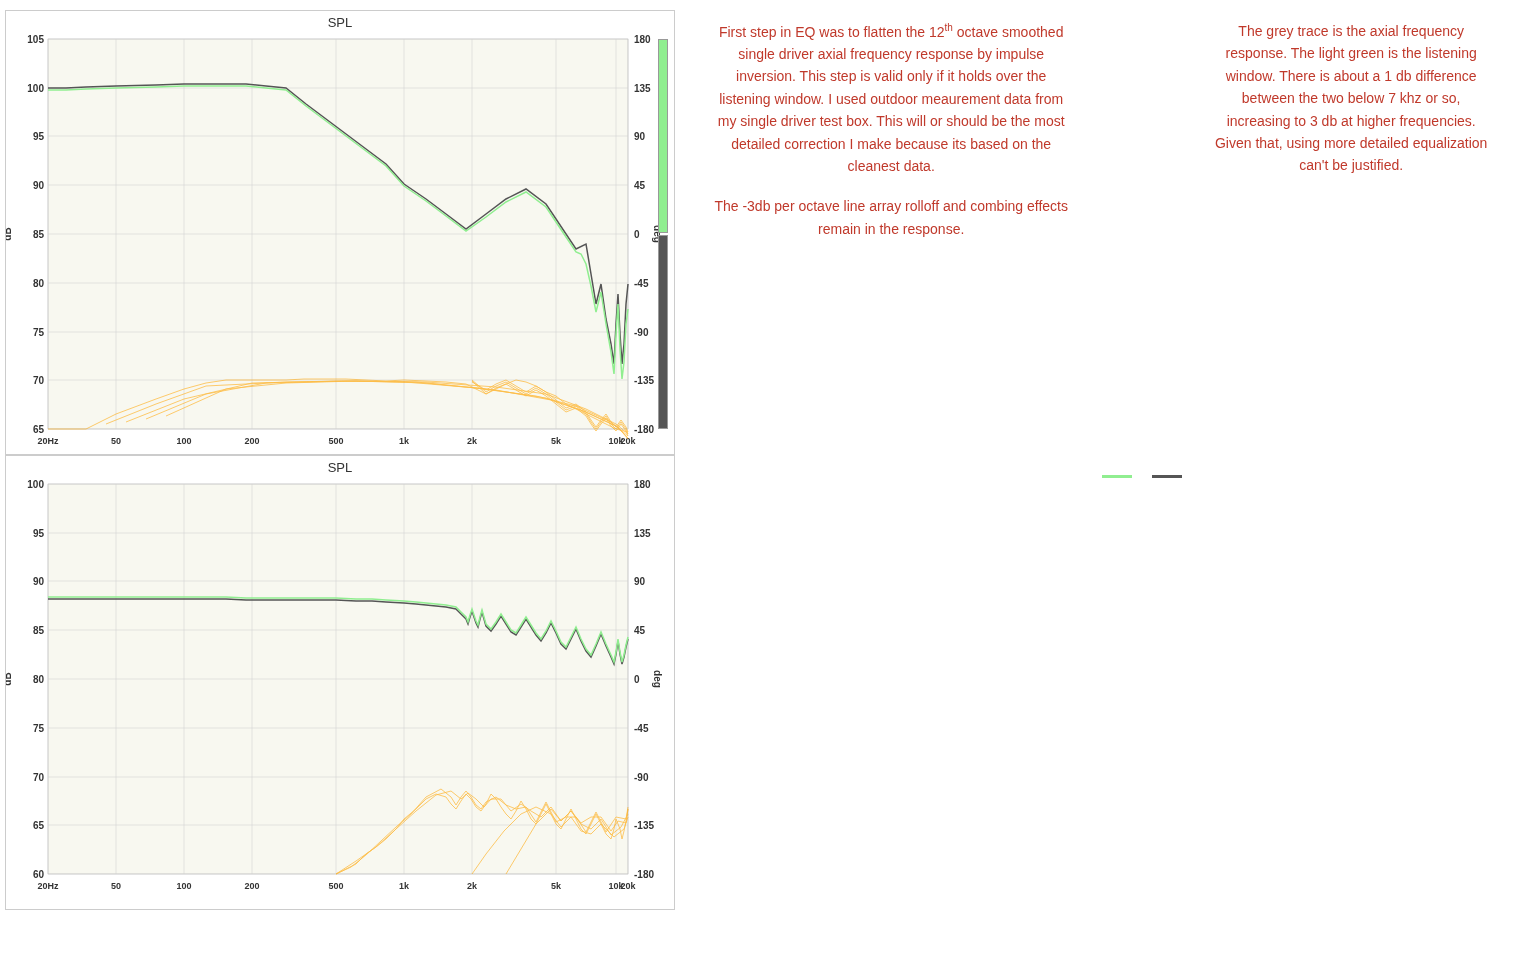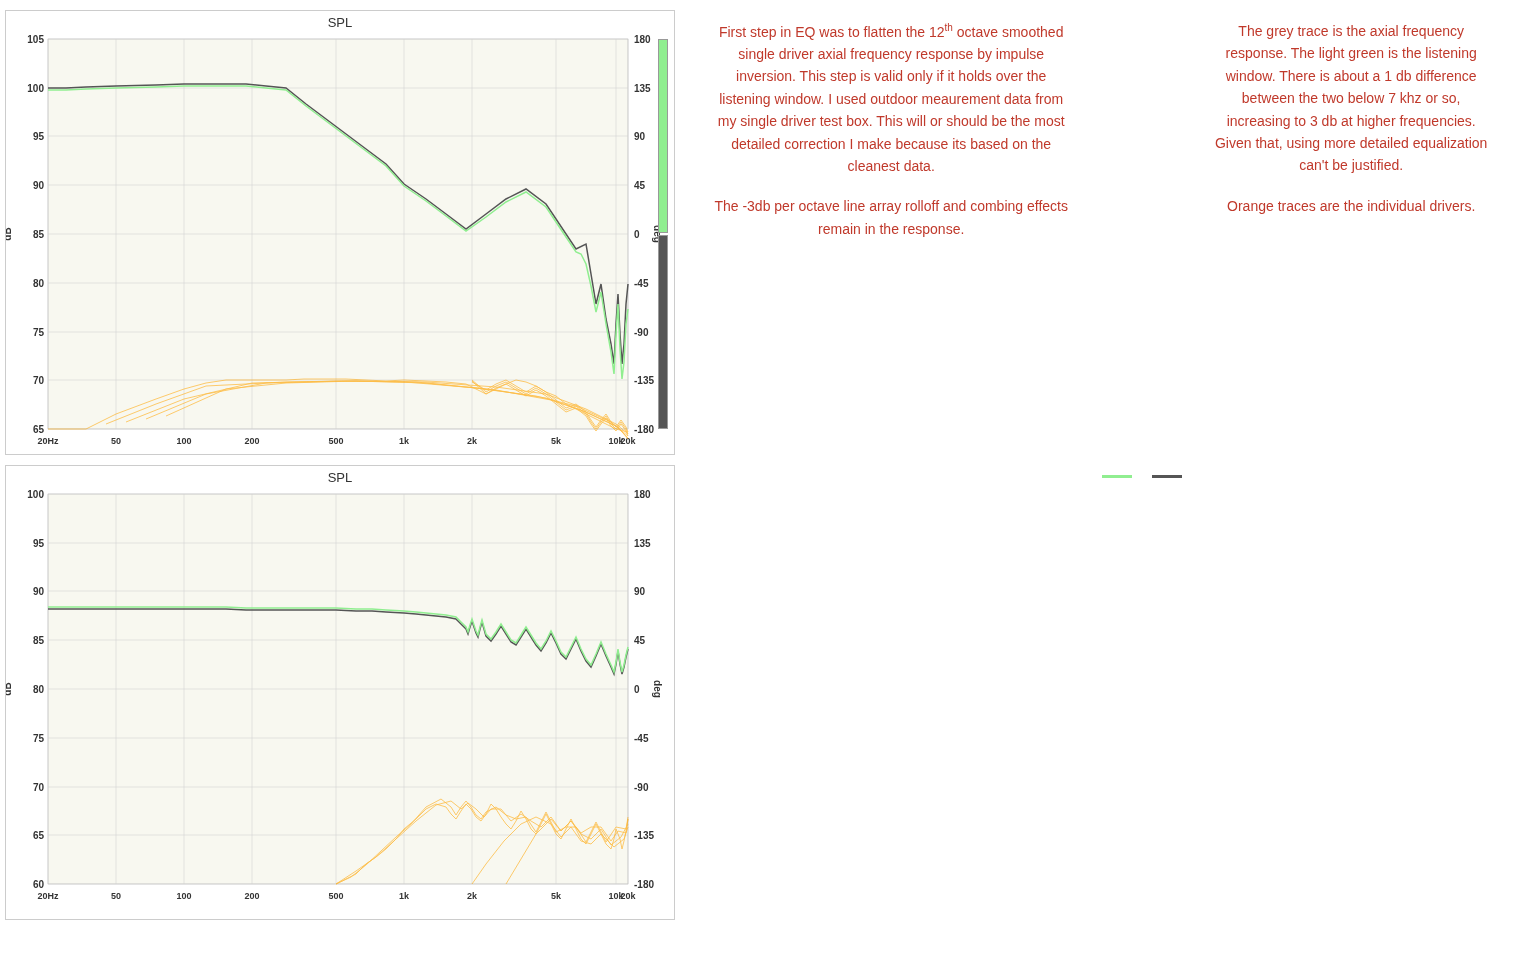--- a/index.html
+++ b/index.html
@@ -9,21 +9,20 @@
       width: 1520px;
       min-height: 972px;
       display: flex;
       flex-direction: row;
     }
     .left-panel {
       width: 680px;
       padding: 10px 5px;
       display: flex;
       flex-direction: column;
-      gap: 10px;
     }
     .right-panel {
       flex: 1;
       padding: 20px 30px;
       display: flex;
       flex-direction: row;
       gap: 30px;
     }
     .chart-container {
       position: relative;
@@ -263,17 +262,14 @@
     </div>
   </div>
 
   <div class="text-block">
     <p>
       The grey trace is the axial frequency response.  The light green is the
       listening window.  There is about a 1 db difference between the two below
       7 khz or so, increasing to 3 db at higher frequencies.  Given that, using more
       detailed equalization can't be justified.
     </p>
-    <p>
-      Orange traces are the individual drivers.
-    </p>
   </div>
 </div>
 
 </body></html>

